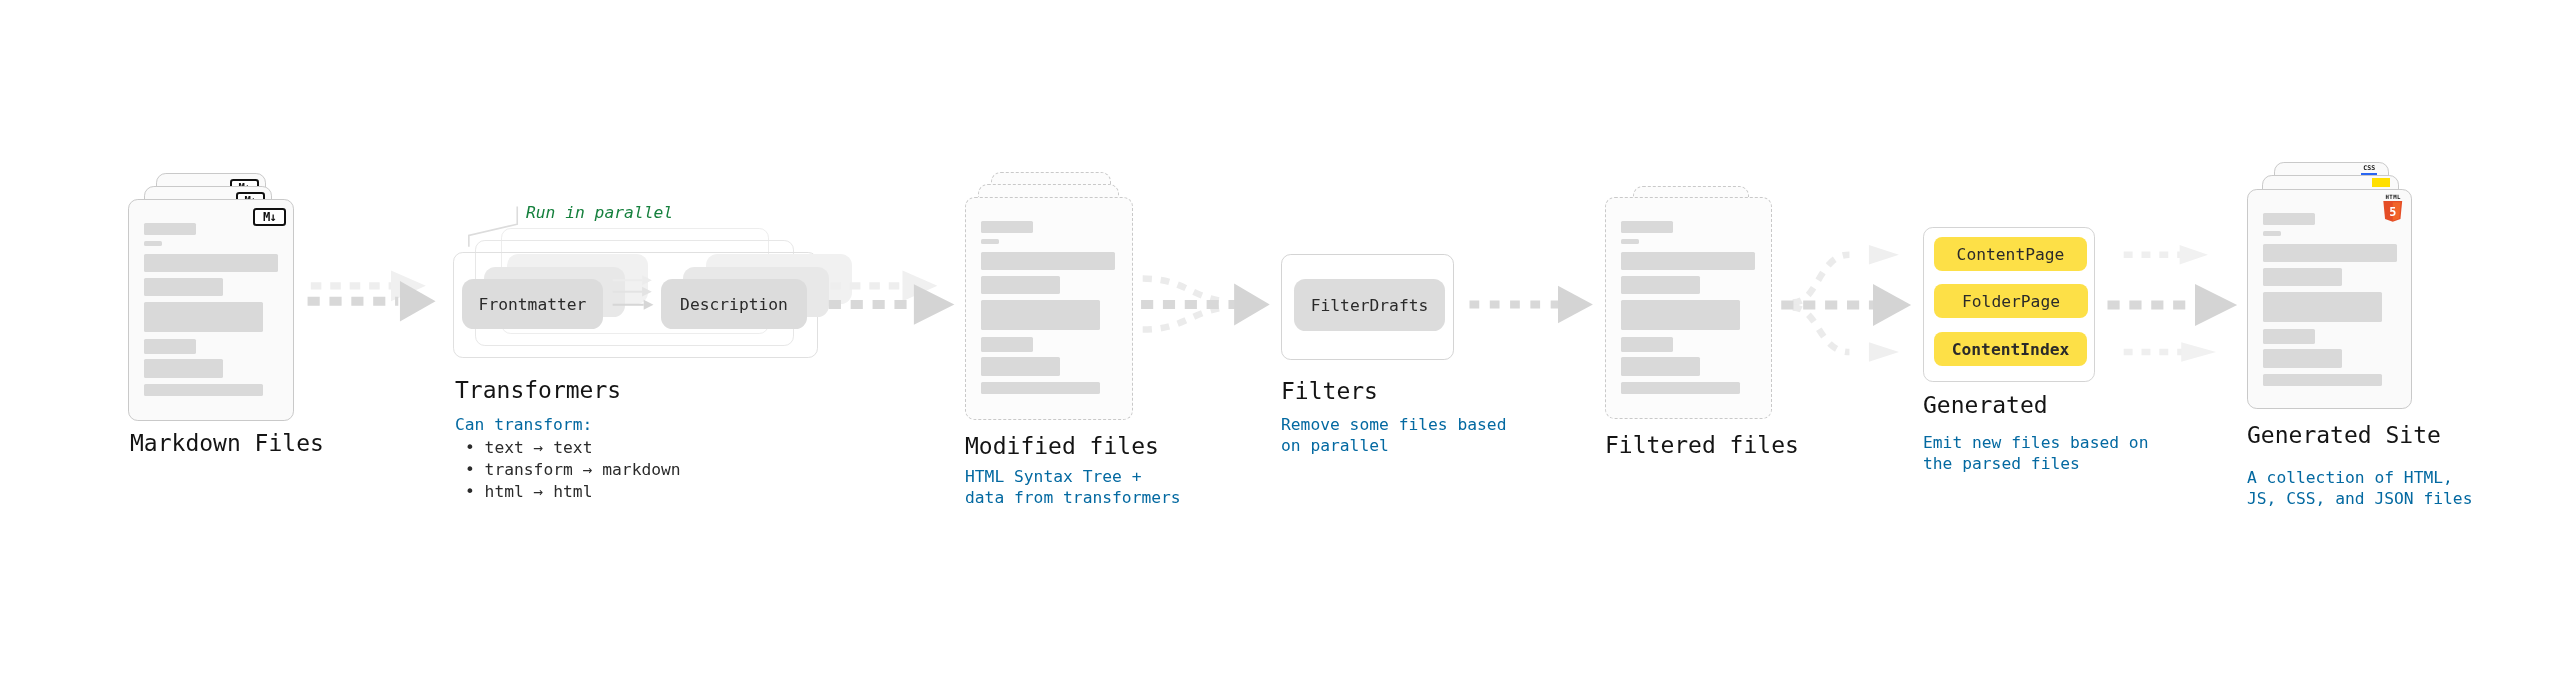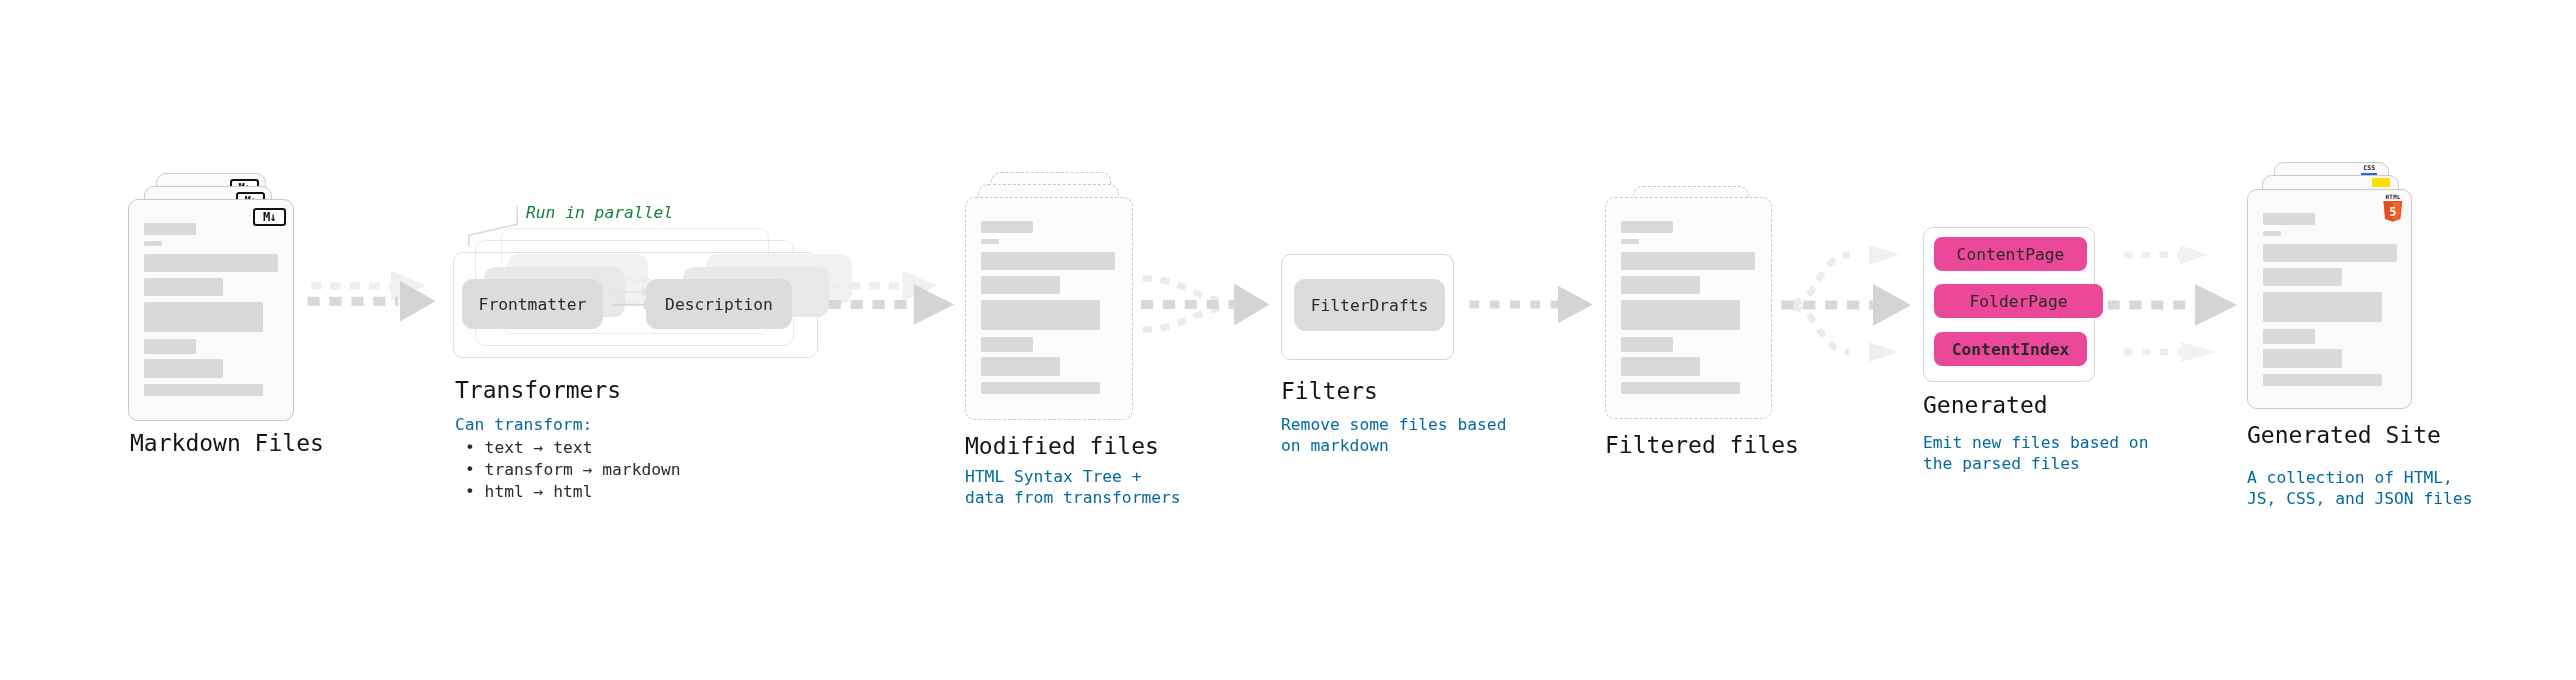--- a/index.html
+++ b/index.html
@@ -28,21 +28,21 @@
   .h5-shield{width:19.5px;height:22px;display:block;margin:0.8px auto 0;}
 
   
   .outline-box{position:absolute;border:1.6px solid #e0e0e0;border-radius:9.8px;box-sizing:border-box;background:transparent;}
   .outline-box.ghost1{border-color:#e7e7e7;}
   .outline-box.ghost2{border-color:#ededed;}
   .pill{position:absolute;background:#dcdcdc;border-radius:11.4px;display:flex;align-items:center;justify-content:center;
         font-size:16.3px;color:#2a2a2a;box-sizing:border-box;}
   .pill.ghost1{background:#e8e8e8;}
   .pill.ghost2{background:#f1f1f1;}
-  .emit-pill{position:absolute;background:#ec4899;border-radius:8.1px;display:flex;align-items:center;justify-content:center;
+  .emit-pill{position:absolute;background:#fde047;border-radius:8.1px;display:flex;align-items:center;justify-content:center;
              font-size:16.3px;color:#2a2a2a;}
 
   
   .title{position:absolute;font-size:23px;color:#141414;white-space:nowrap;}
   .desc{position:absolute;font-size:16.3px;line-height:21px;color:#0369a1;white-space:nowrap;}
   .bullets{position:absolute;font-size:16.3px;line-height:22px;color:#2b2b2b;white-space:nowrap;}
   .annotation{position:absolute;font-size:16.3px;color:#15803d;white-space:nowrap;font-style:italic;}
 
   .arrow-svg{position:absolute;overflow:visible;}
 </style>
@@ -105,21 +105,21 @@
       <line x1="2" y1="15" x2="38" y2="15" stroke="#ececec" stroke-width="2.5"></line>
       <polygon points="38,9 38,21 50,15" fill="#ececec"></polygon>
       <line x1="2" y1="29" x2="38" y2="29" stroke="#e3e3e3" stroke-width="2.5"></line>
       <polygon points="38,23 38,35 50,29" fill="#e3e3e3"></polygon>
       <line x1="2" y1="45" x2="40" y2="45" stroke="#d6d6d6" stroke-width="2.5"></line>
       <polygon points="40,39 40,51 52,45" fill="#d6d6d6"></polygon>
     </svg>
 
     <div class="pill ghost2" style="left:706px;top:254px;width:146px;height:50px;"></div>
     <div class="pill ghost1" style="left:683px;top:267px;width:146px;height:50px;"></div>
-    <div class="pill" style="left:646px;top:279px;width:146px;height:50px;">
+    <div class="pill" style="left:661px;top:279px;width:146px;height:50px;">
       <span>Description</span>
     </div>
 
     <div class="title" style="left:455px;top:377px;">Transformers</div>
     <div class="desc" style="left:455px;top:414px;">Can transform:</div>
     <div class="bullets" style="left:465px;top:437px;">
       <div>• text → text</div>
       <div>• transform → markdown</div>
       <div>• html → html</div>
     </div>
@@ -160,21 +160,21 @@
   </svg>
 
   <div class="stage">
     <div class="outline-box" style="left:1281px;top:254px;width:173px;height:106px;border-color:#d4d4d4;"></div>
     <div class="pill" style="left:1294px;top:279px;width:151px;height:52px;">
       <span>FilterDrafts</span>
     </div>
     <div class="title" style="left:1281px;top:378px;">Filters</div>
     <div class="desc" style="left:1281px;top:414px;">
       <div>Remove some files based</div>
-      <div>on markdown</div>
+      <div>on parallel</div>
     </div>
   </div>
 
   <svg class="arrow-svg" style="left:1463px;top:280px;" width="138" height="49" viewBox="0 0 170 60">
     <line x1="8" y1="30" x2="118" y2="30" stroke="#d8d8d8" stroke-width="10" stroke-dasharray="12 13"></line>
     <polygon points="117,7 117,53 160,30" fill="#d4d4d4"></polygon>
   </svg>
 
   <div class="stage">
     <div class="card dashed" style="left:1633px;top:186px;width:116px;height:211px;"></div>
@@ -198,21 +198,21 @@
     <polygon points="112,121 112,145 149,133" fill="#efefef"></polygon>
     <line x1="4" y1="75" x2="118" y2="75" stroke="#d8d8d8" stroke-width="11" stroke-dasharray="15 12"></line>
     <polygon points="117,49 117,101 164,75" fill="#d4d4d4"></polygon>
   </svg>
 
   <div class="stage">
     <div class="outline-box" style="left:1923px;top:227px;width:172px;height:155px;border-color:#d4d4d4;"></div>
     <div class="emit-pill" style="left:1934px;top:237px;width:153px;height:34px;">
       <span>ContentPage</span>
     </div>
-    <div class="emit-pill" style="left:1934px;top:284px;width:169px;height:34px;">
+    <div class="emit-pill" style="left:1934px;top:284px;width:154px;height:34px;">
       <span>FolderPage</span>
     </div>
     <div class="emit-pill" style="left:1934px;top:332px;width:153px;height:34px;font-weight:bold;">
       <span>ContentIndex</span>
     </div>
     <div class="title" style="left:1923px;top:392px;">Generated</div>
     <div class="desc" style="left:1923px;top:432px;">
       <div>Emit new files based on</div>
       <div>the parsed files</div>
     </div>

